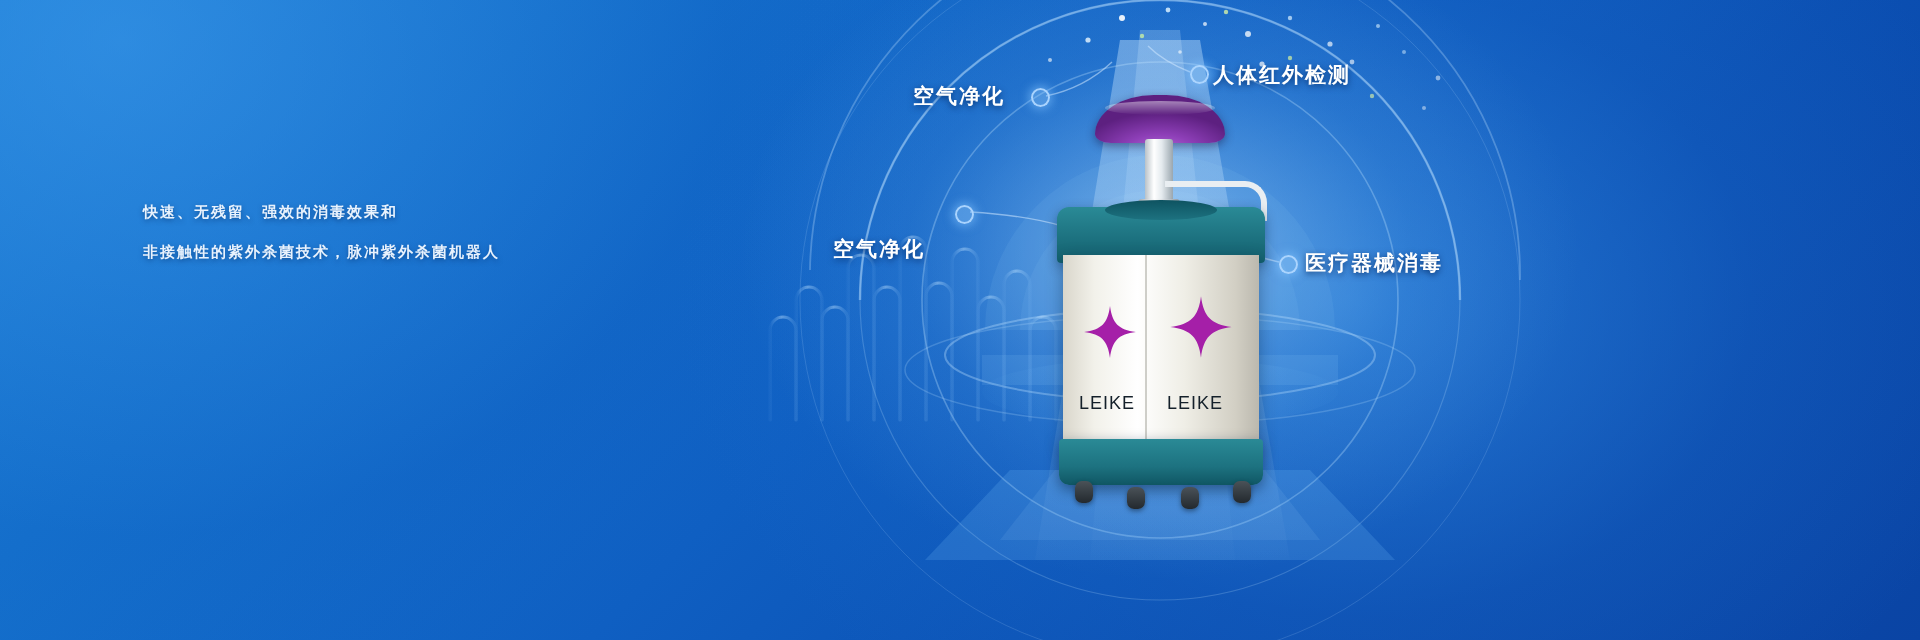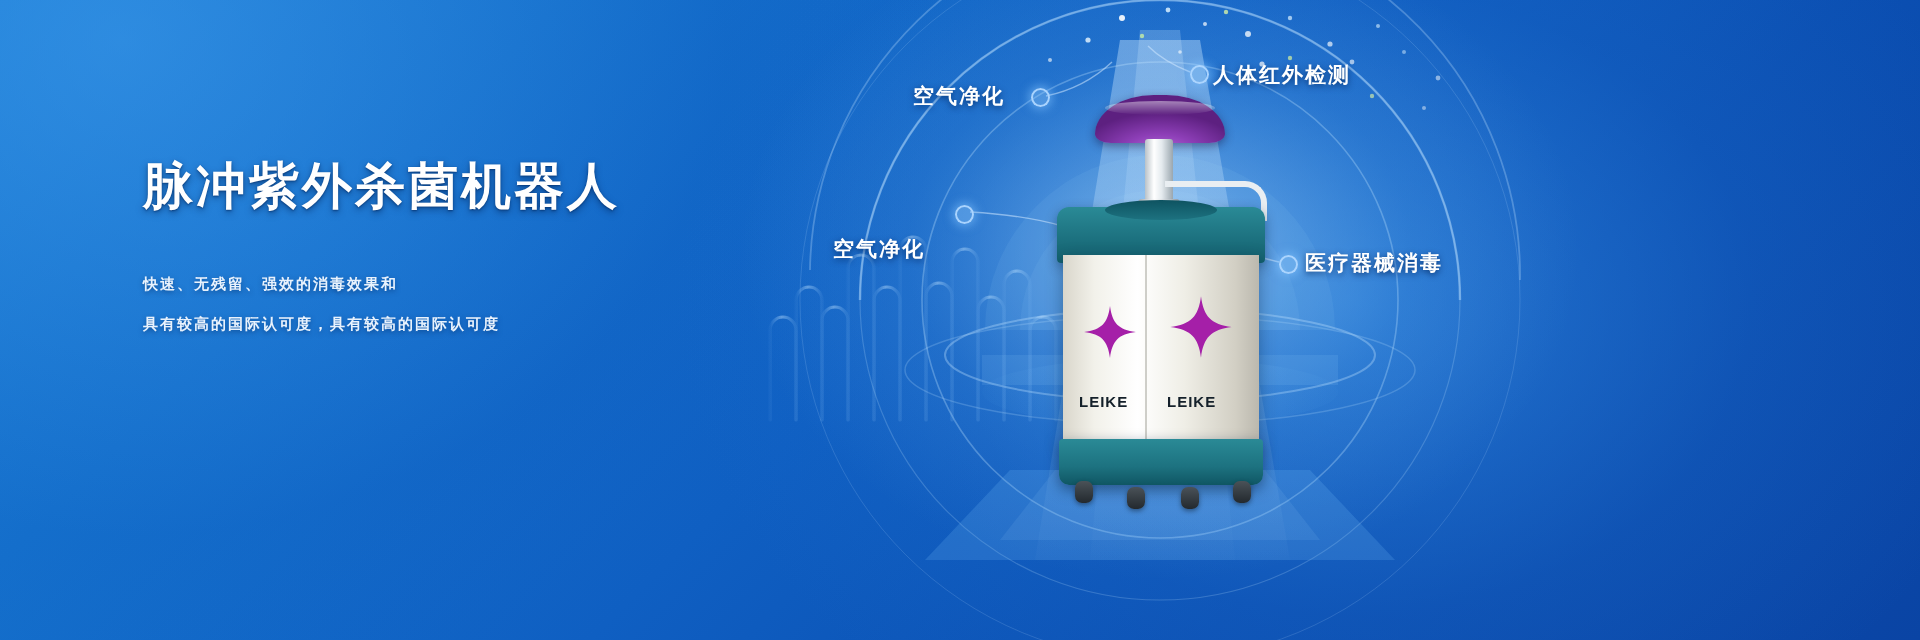--- a/index.html
+++ b/index.html
@@ -120,21 +120,21 @@
   #body-base{
     position:absolute;left:24px;top:344px;width:204px;height:46px;
     background:linear-gradient(180deg,#2a8a96 0%,#1d7280 60%,#0f5663 100%);
     border-radius:4px 4px 10px 10px;
     box-shadow:0 5px 14px rgba(5,30,60,0.5);
   }
   .star{position:absolute;width:54px;height:54px;}
   #star-left{left:48px;top:210px;}
   #star-right{left:134px;top:200px;width:64px;height:64px;}
   .brand{
-    position:absolute;color:#14202a;font-size:15px;font-weight:700;letter-spacing:1px;
+    position:absolute;color:#14202a;font-size:18px;font-weight:400;letter-spacing:1px;
   }
   #brand-left{left:44px;top:298px;}
   #brand-right{left:132px;top:298px;}
   .wheel{
     position:absolute;width:18px;height:22px;border-radius:7px;
     background:linear-gradient(180deg,#4a5258,#23292e);
     box-shadow:0 2px 5px rgba(0,0,0,0.4);
   }
   #wheel-1{left:40px;top:386px;}
   #wheel-2{left:92px;top:392px;}
@@ -232,23 +232,22 @@
       <circle cx="1142" cy="36" r="2.2" fill="#bfe9a8" fill-opacity="0.85"></circle>
       <circle cx="1226" cy="12" r="2.2" fill="#d4f0a8" fill-opacity="0.8"></circle>
       <circle cx="1290" cy="58" r="2.2" fill="#cbe9a0" fill-opacity="0.75"></circle>
       <circle cx="1372" cy="96" r="2.2" fill="#d8f0a8" fill-opacity="0.65"></circle>
       <circle cx="1424" cy="108" r="2" fill="#ffffff" fill-opacity="0.45"></circle>
       <circle cx="1180" cy="52" r="1.8" fill="#ffffff" fill-opacity="0.6"></circle>
     </g>
   </svg>
 
   <div id="text-block">
-    <div class="headline">脉冲紫外杀菌机器人</div>
     <div class="subtitle">快速、无残留、强效的消毒效果和</div>
-    <div class="subtitle" style="margin-top:0;">具有较高的国际认可度，具有较高的国际认可度</div>
+    <div class="subtitle" style="margin-top:0;">非接触性的紫外杀菌技术，脉冲紫外杀菌机器人</div>
   </div>
 
   <div class="callout" id="callout-waste">空气净化</div>
   <div class="node" id="node-waste"></div>
 
   <div class="callout" id="callout-food">人体红外检测</div>
   <div class="node" id="node-food"></div>
 
   <div class="callout" id="callout-air">空气净化</div>
   <div class="node" id="node-air"></div>

